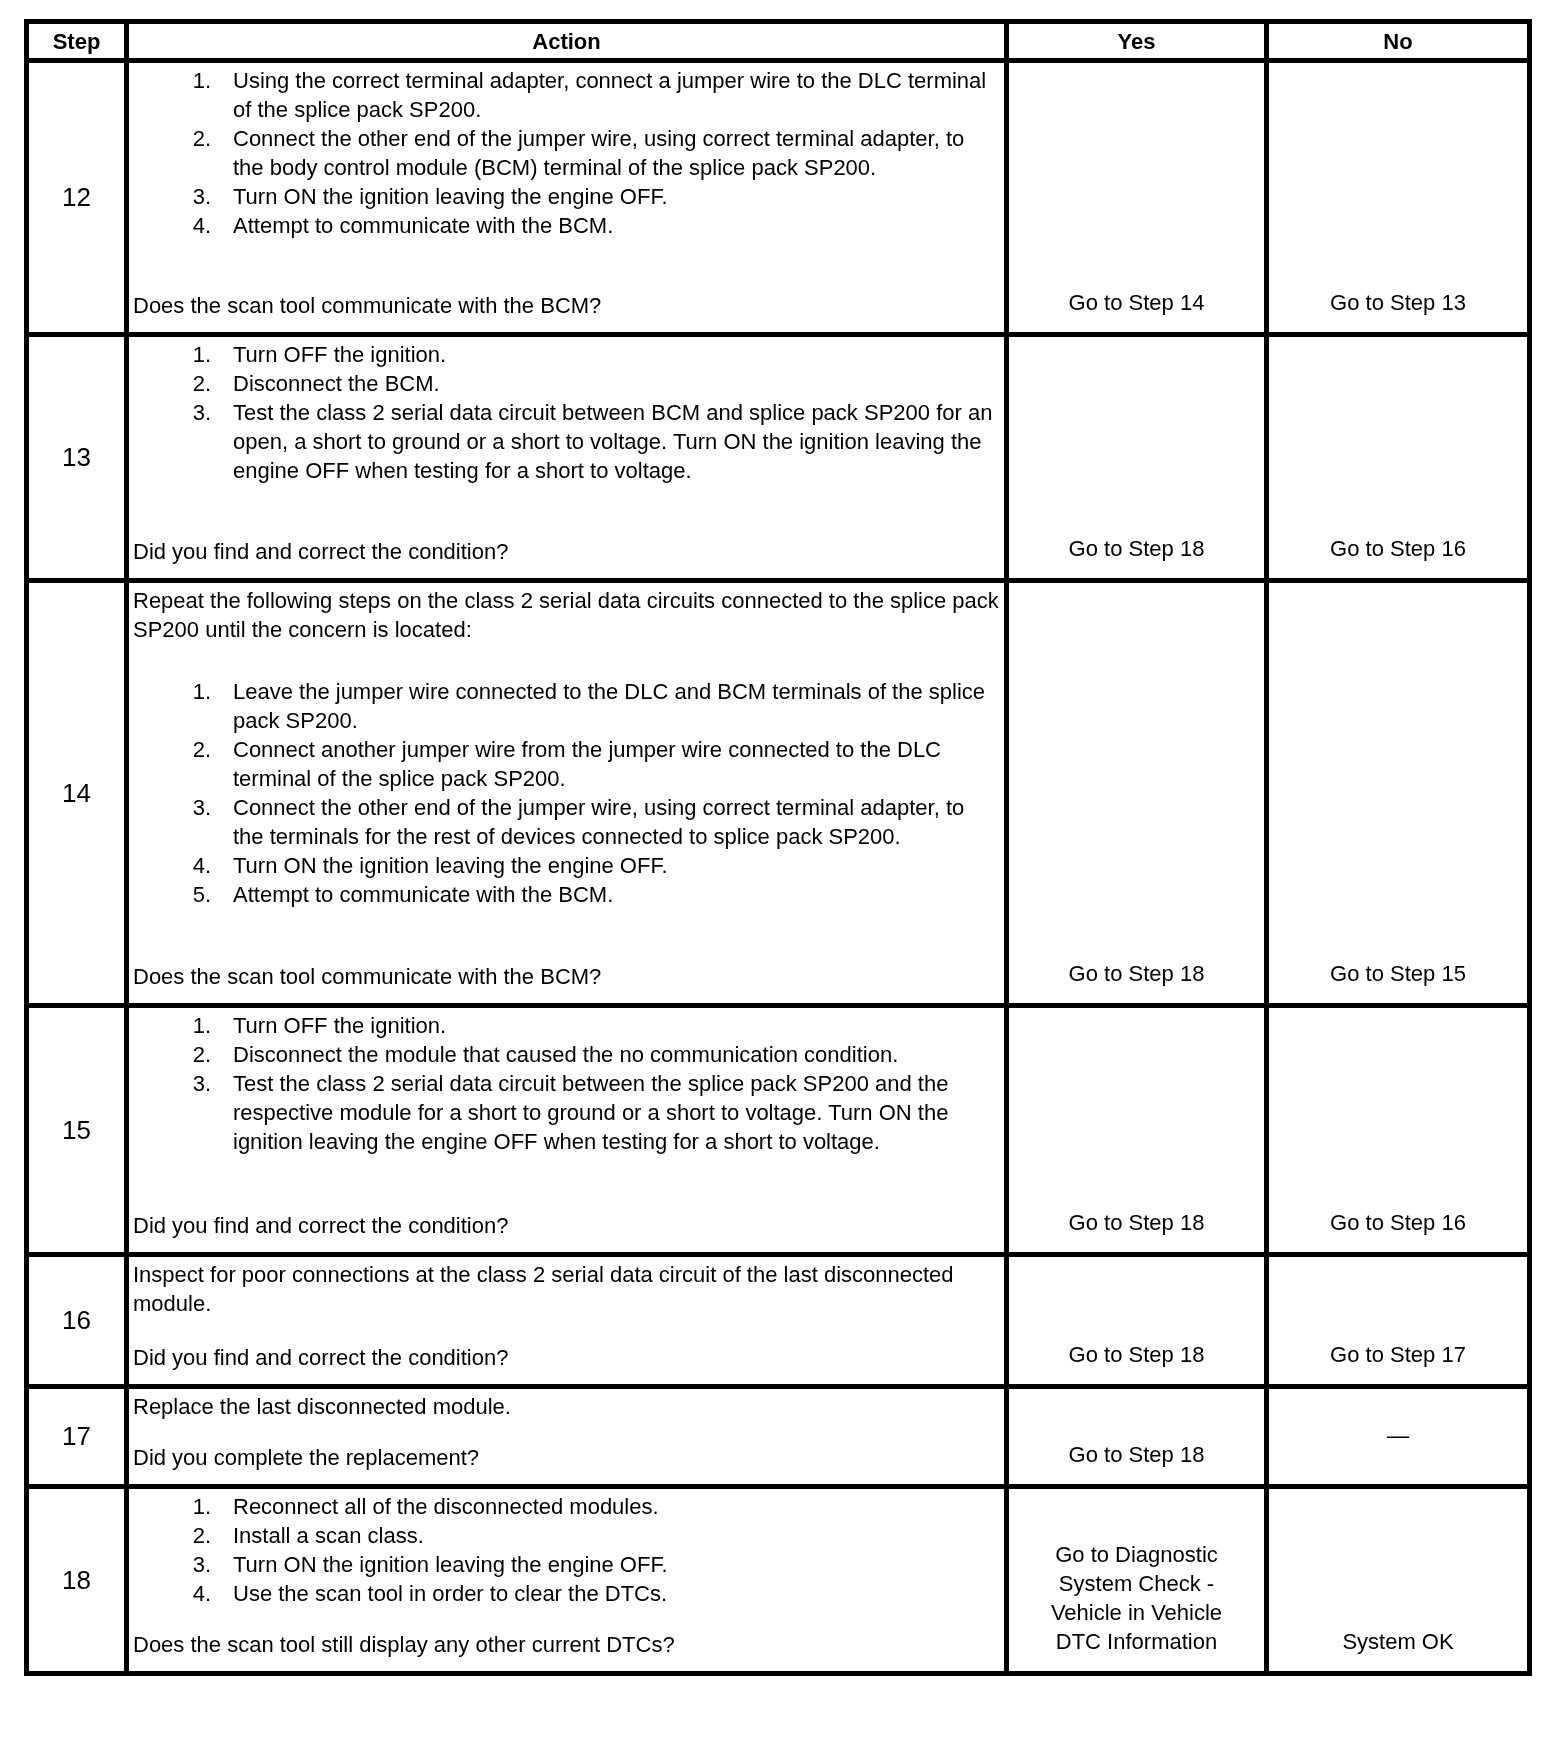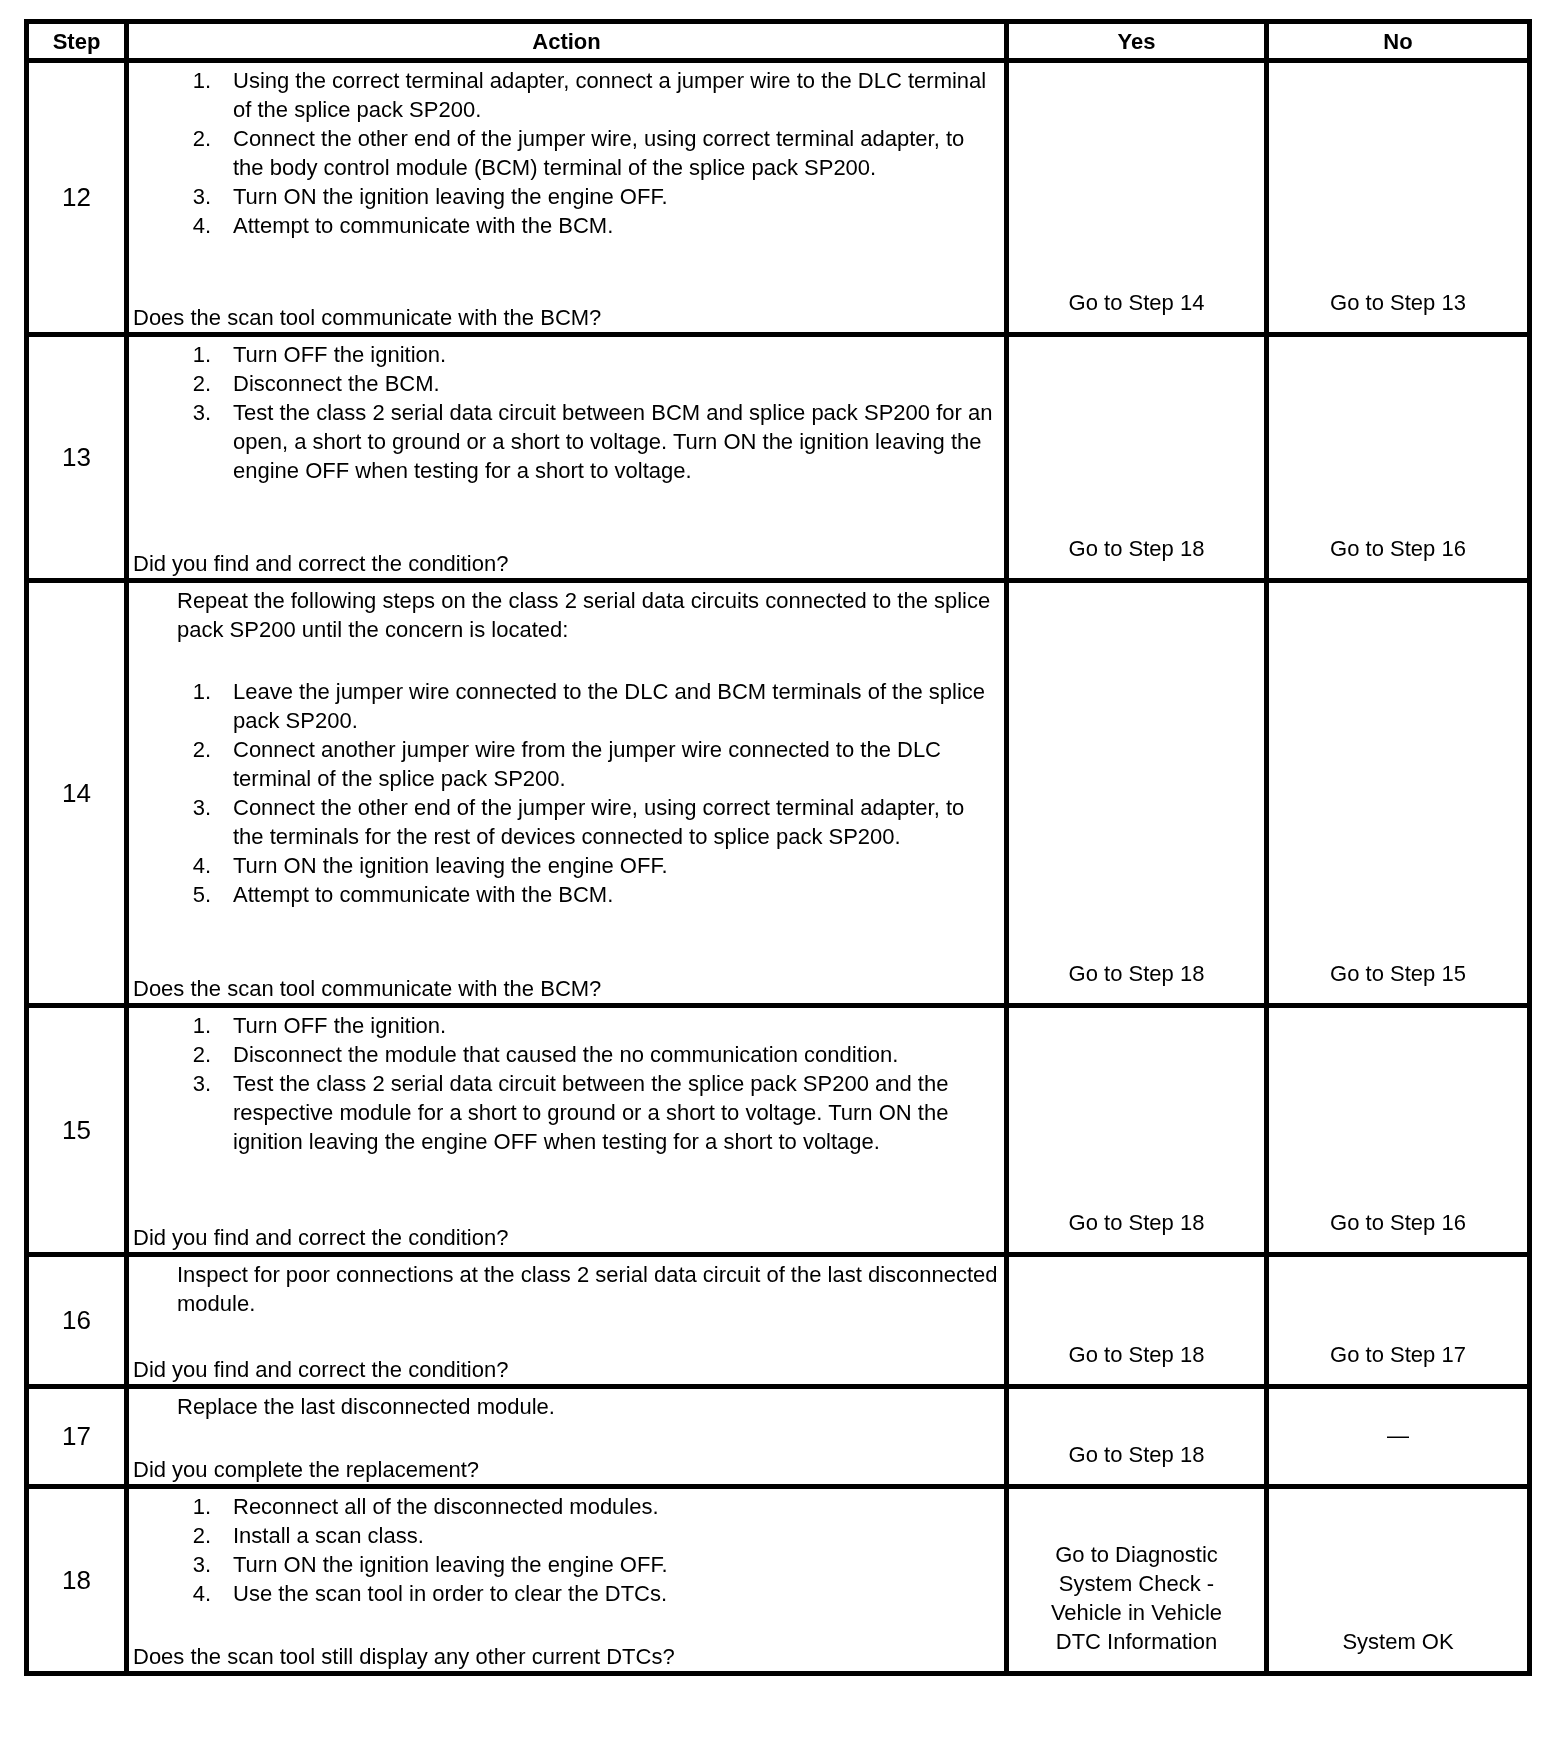--- a/index.html
+++ b/index.html
@@ -10,25 +10,25 @@
   #table td, #table th { border: 5px solid #000; padding: 0; vertical-align: top; }
   col.c-step { width: 100px; }
   col.c-action { width: 880px; }
   col.c-yes { width: 260px; }
   col.c-no { width: 263px; }
   th { font-weight: bold; font-size: 22px; height: 34px; text-align: center; vertical-align: middle !important; line-height: 29px; }
   td.step { text-align: center; vertical-align: middle !important; font-size: 26px; }
   td.action { position: relative; font-size: 22px; line-height: 29px; }
   td.yes, td.no { position: relative; font-size: 22px; line-height: 29px; text-align: center; }
   .act-inner { position: relative; height: 100%; padding: 0 4px 0 4px; box-sizing: border-box; }
-  .intro { margin-top: 3px; margin-left: 44px; }
+  .intro { margin-top: 3px; }
   ol.steps { list-style: none; margin: 3px 0 0 0; padding: 0; }
   ol.steps li { position: relative; padding-left: 100px; padding-right: 6px; }
   ol.steps li .num { position: absolute; left: 40px; width: 38px; text-align: right; }
-  .question { position: absolute; left: 4px; bottom: 0px; text-align: right; }
+  .question { position: absolute; left: 4px; bottom: 12px; text-align: right; }
   .bottom-text { position: absolute; left: 0; right: 0; bottom: 12px; }
   .mid-text { position: absolute; left: 0; right: 0; top: 50%; transform: translateY(-50%); }
 </style>
 </head>
 <body>
 
 <table id="table">
   <colgroup>
     <col class="c-step">
       <col class="c-action">

